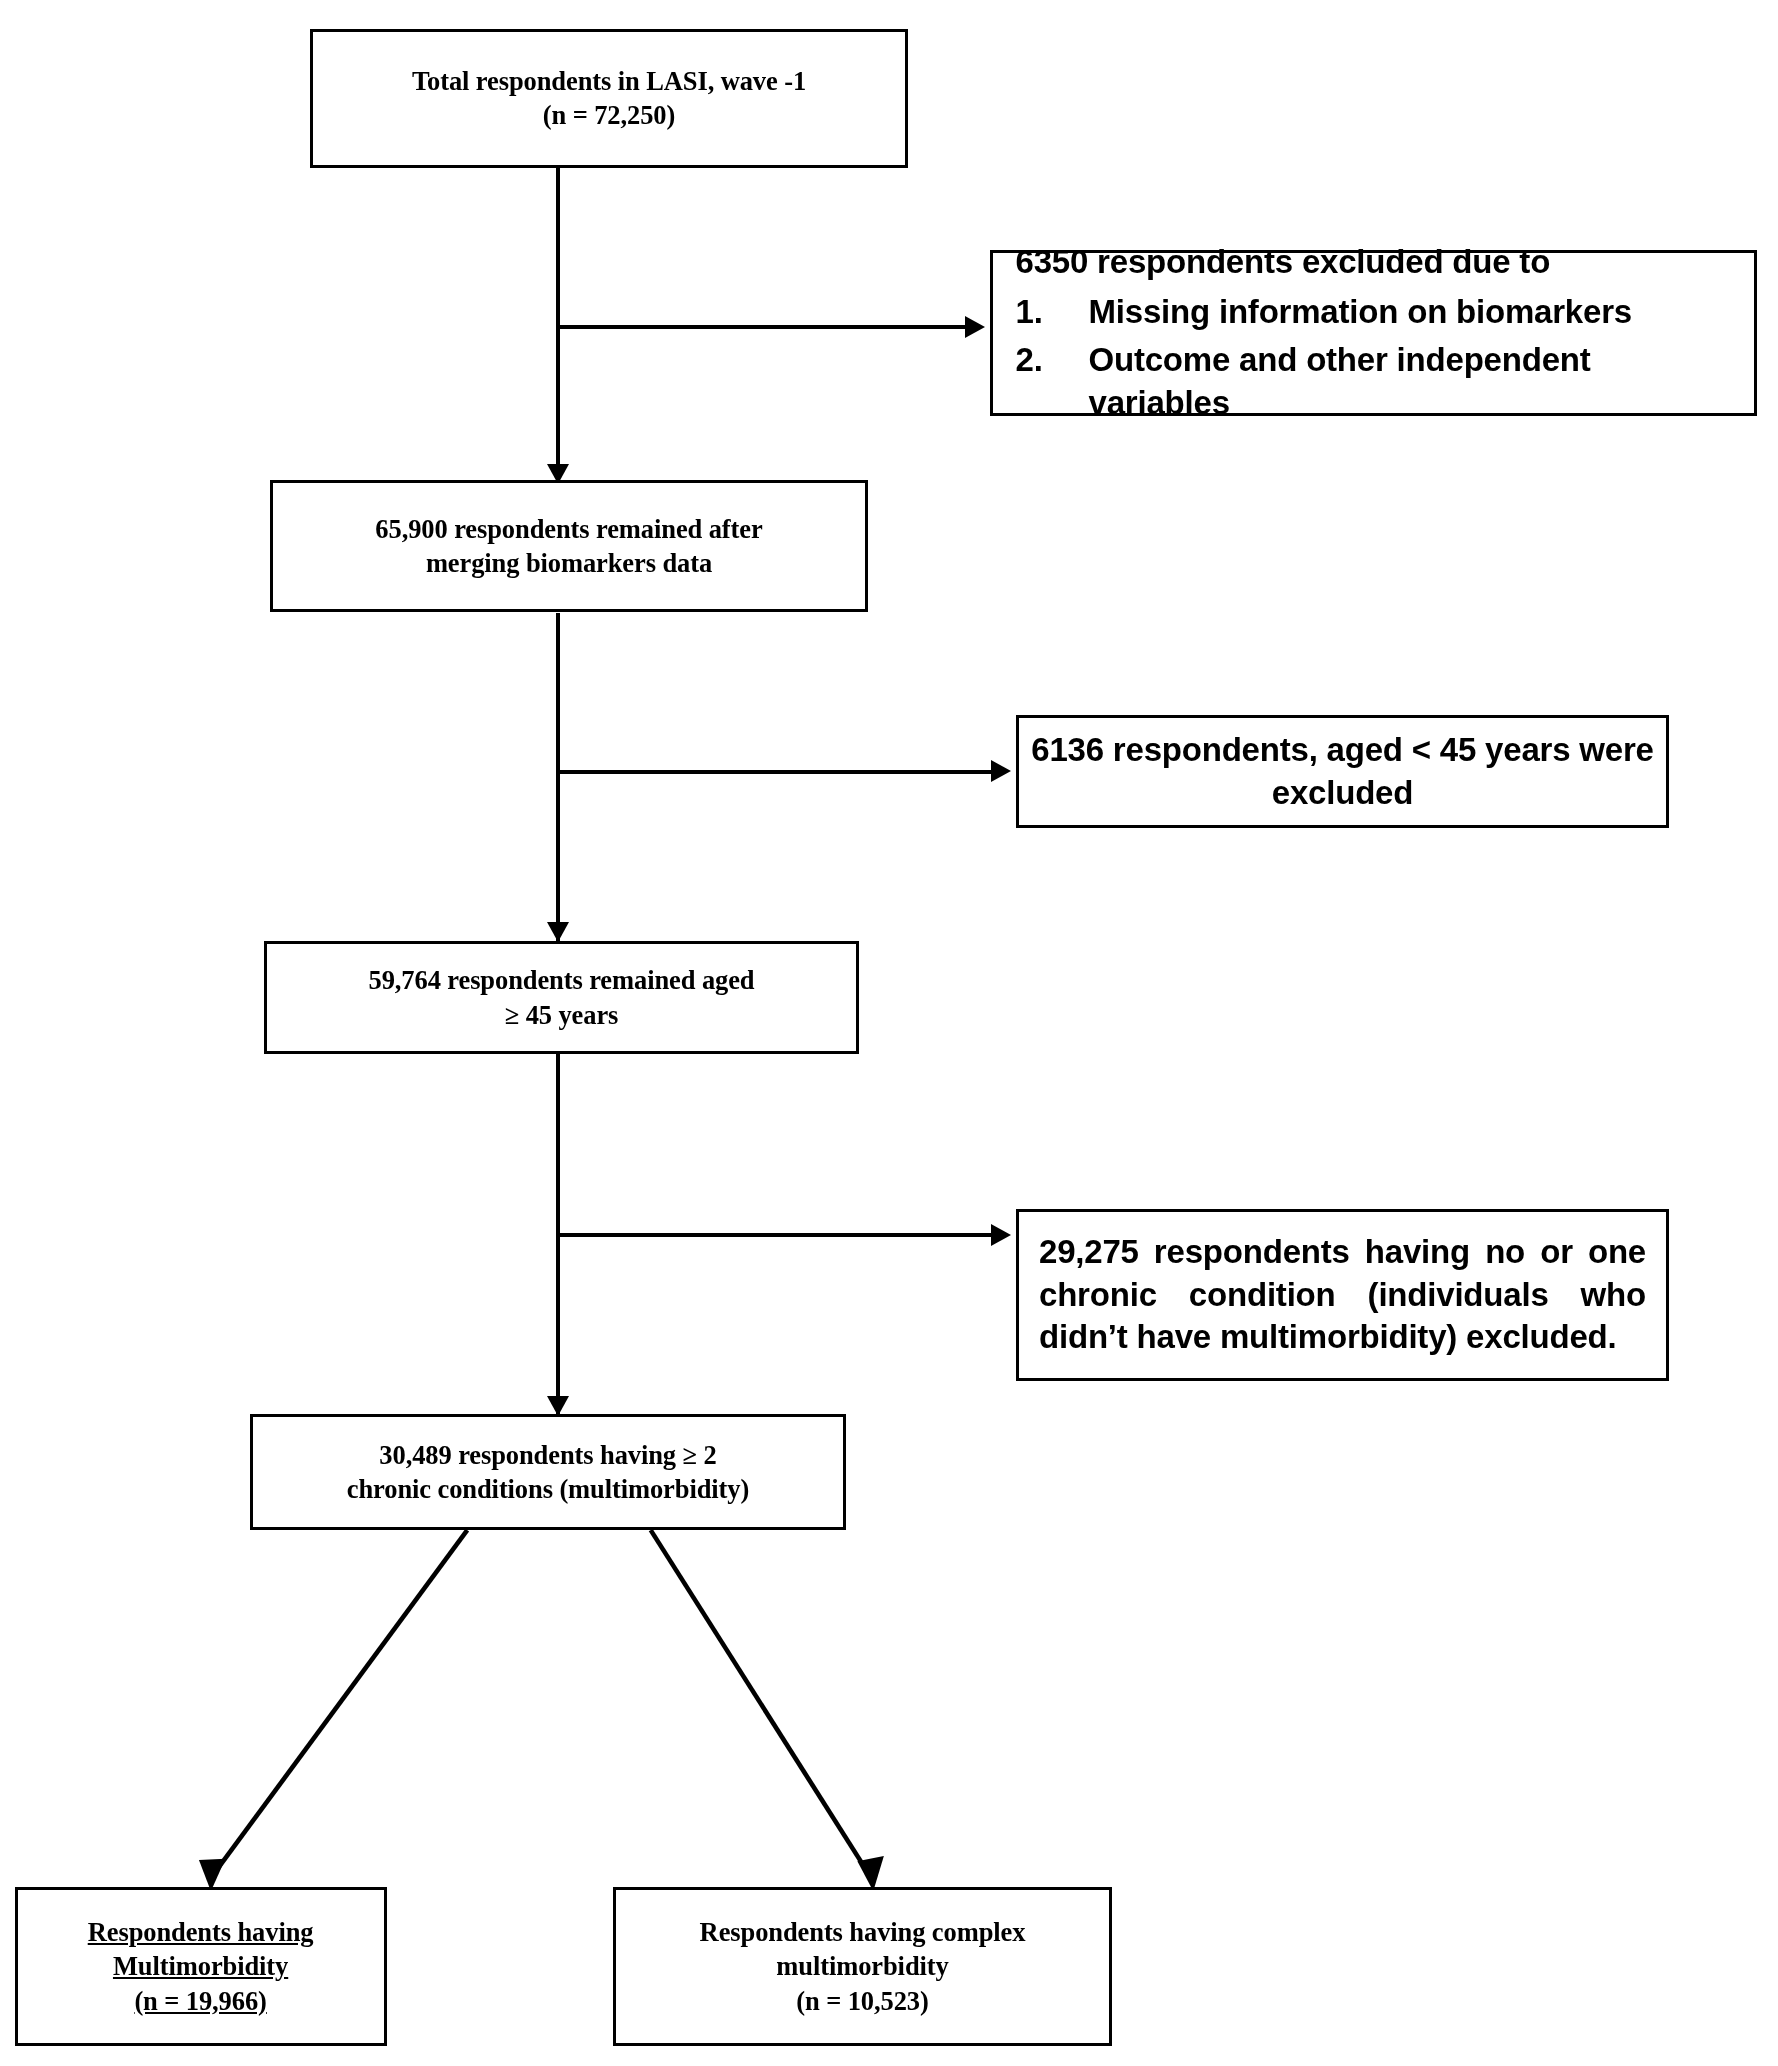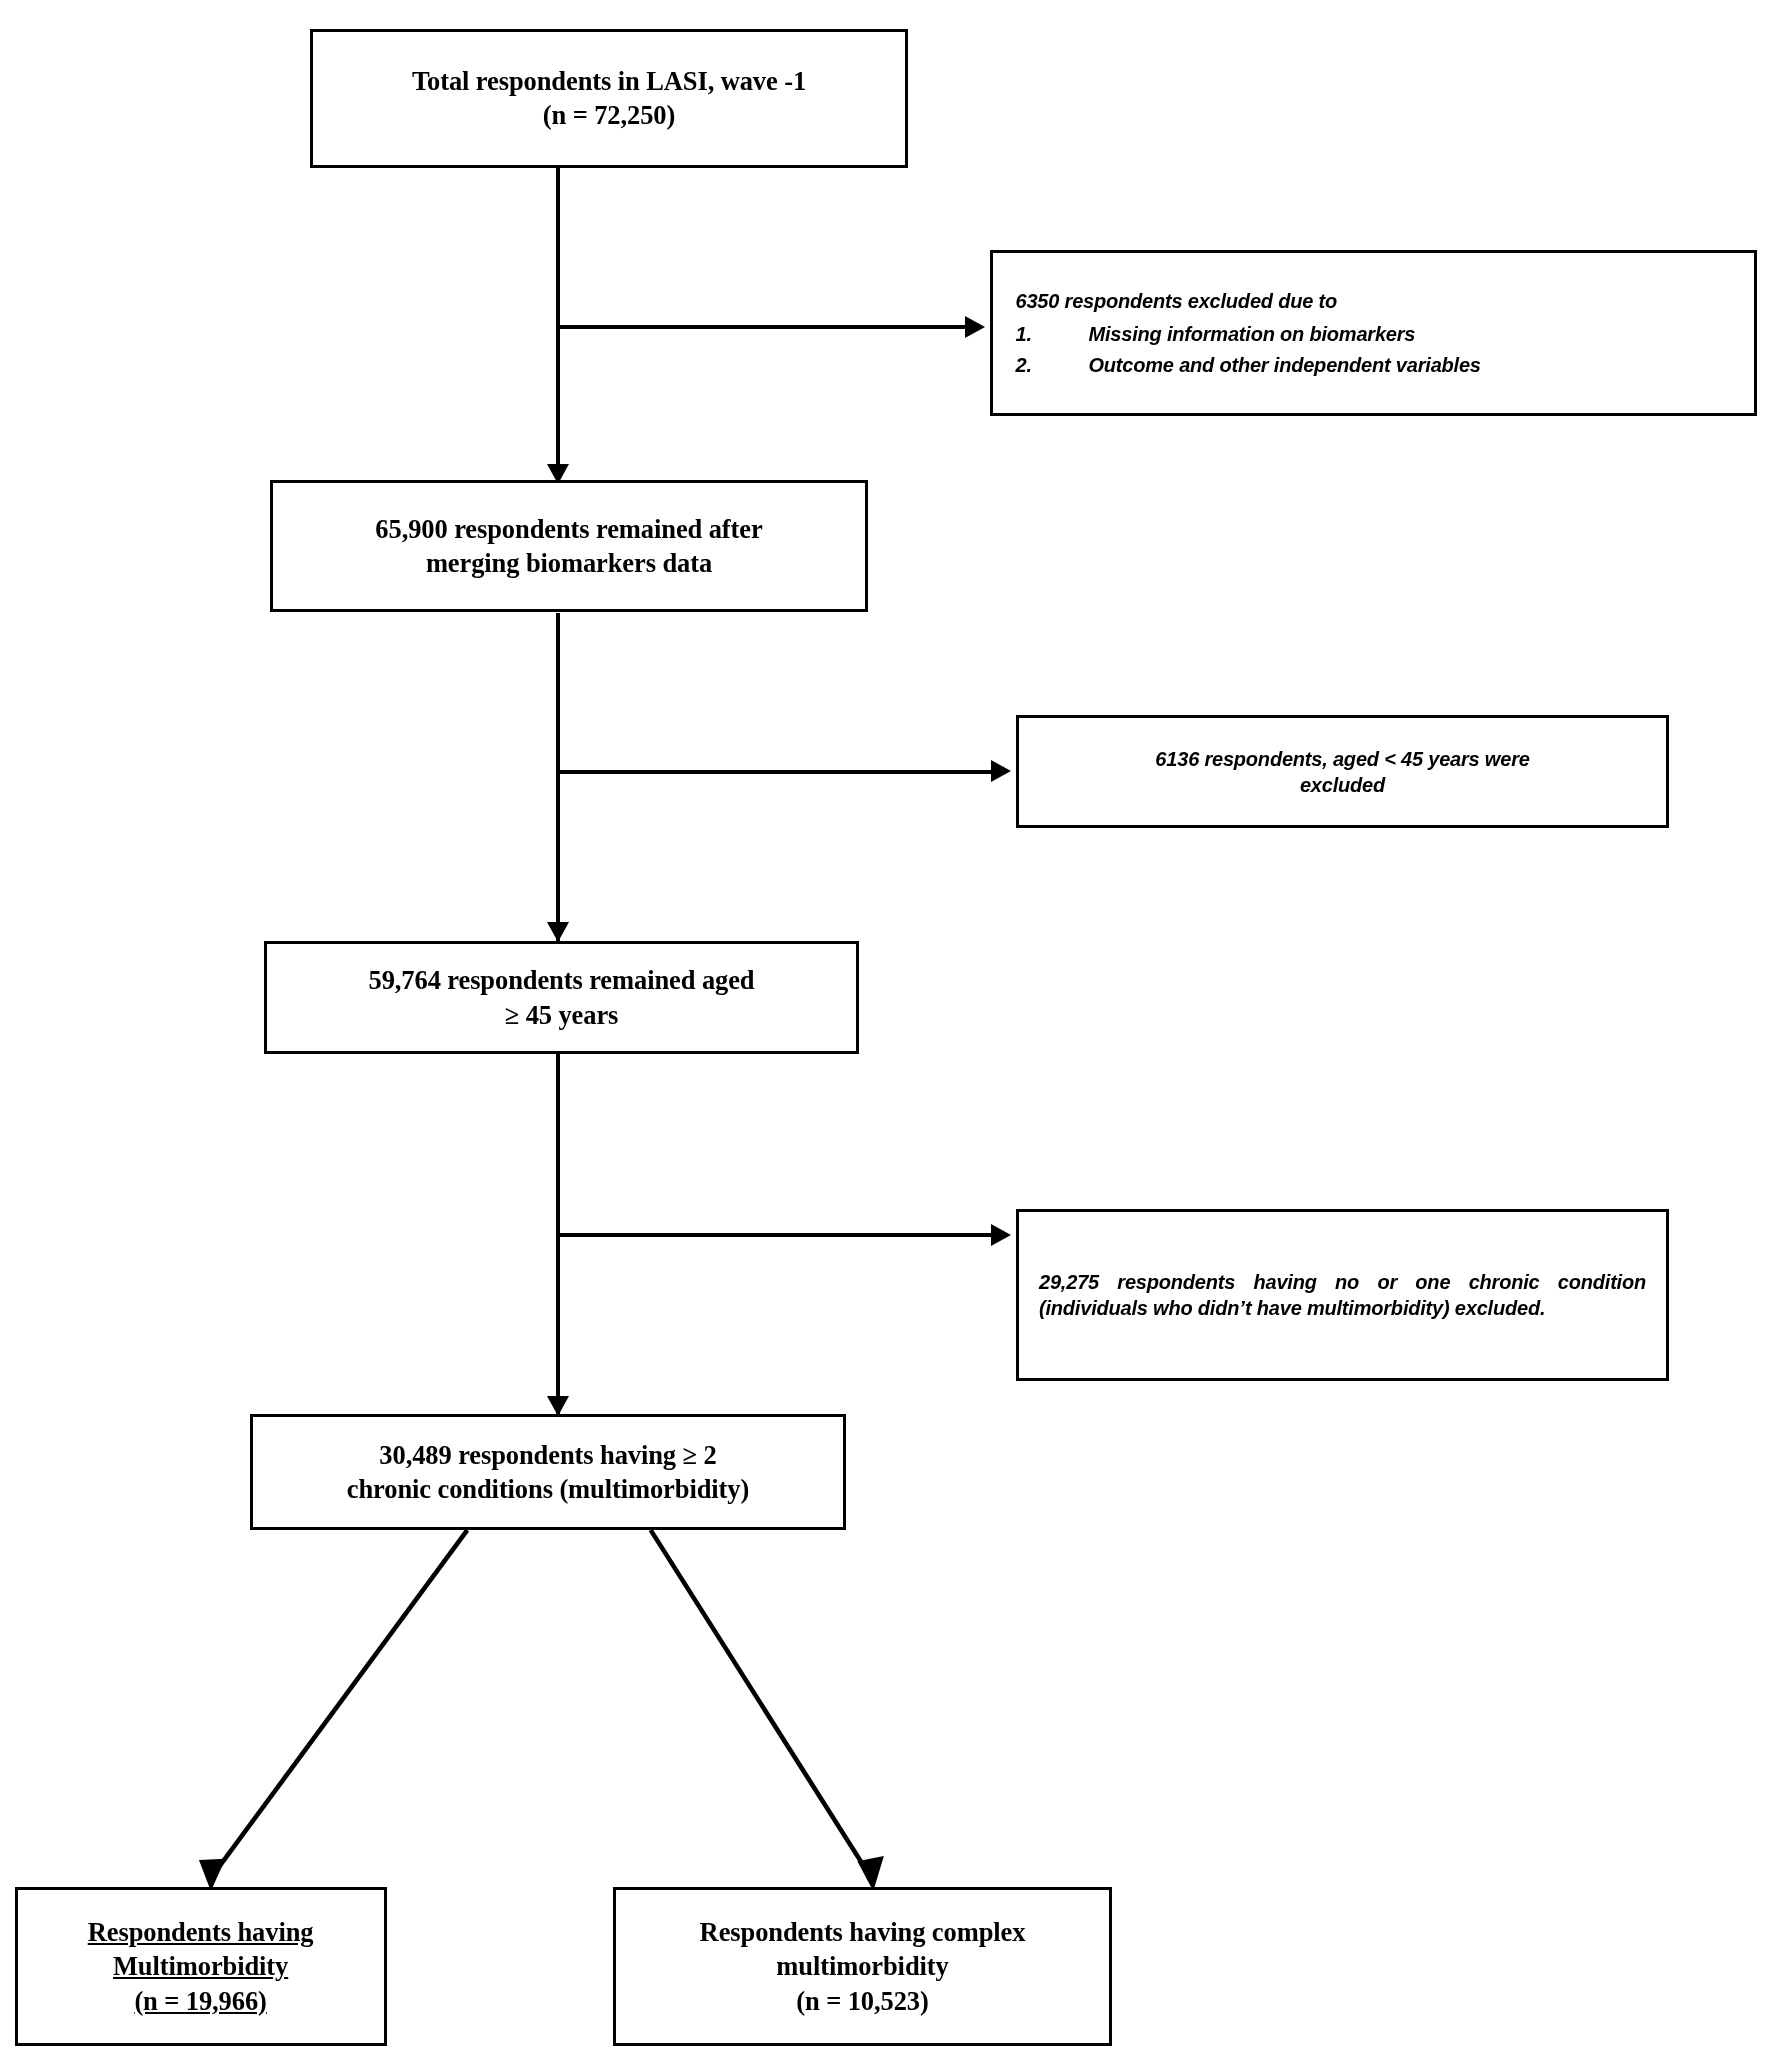--- a/index.html
+++ b/index.html
@@ -39,23 +39,22 @@
     font-family: "Liberation Serif", "DejaVu Serif", serif;
     font-weight: bold;
     font-size: 26.5px;
     letter-spacing: -0.1px;
   }
 
   
   .sans-bold .txt {
     font-family: "Liberation Sans", "DejaVu Sans", sans-serif;
     font-weight: bold;
-    font-size: 20px;
+    font-size: 33px;
     letter-spacing: -0.2px;
-    font-style: italic;
   }
 
   .align-left .txt  { text-align: left; }
   .align-just .txt  { text-align: justify; text-align-last: left; }
 
   
   ul.numlist {
     list-style: none;
     margin: 6.6px 0 0 0;
     padding: 0;

